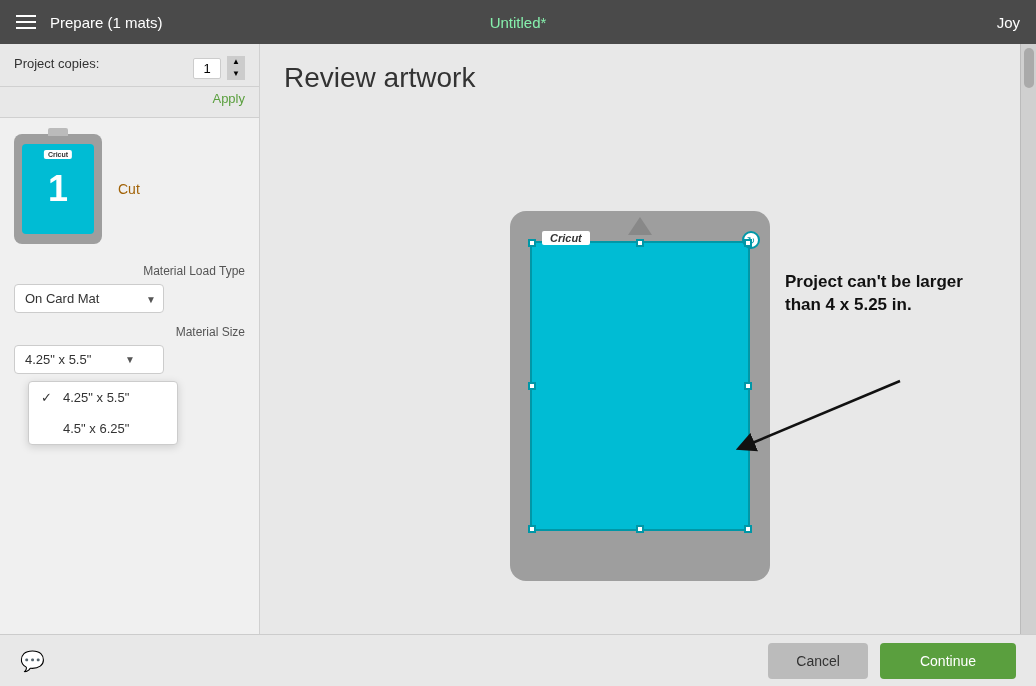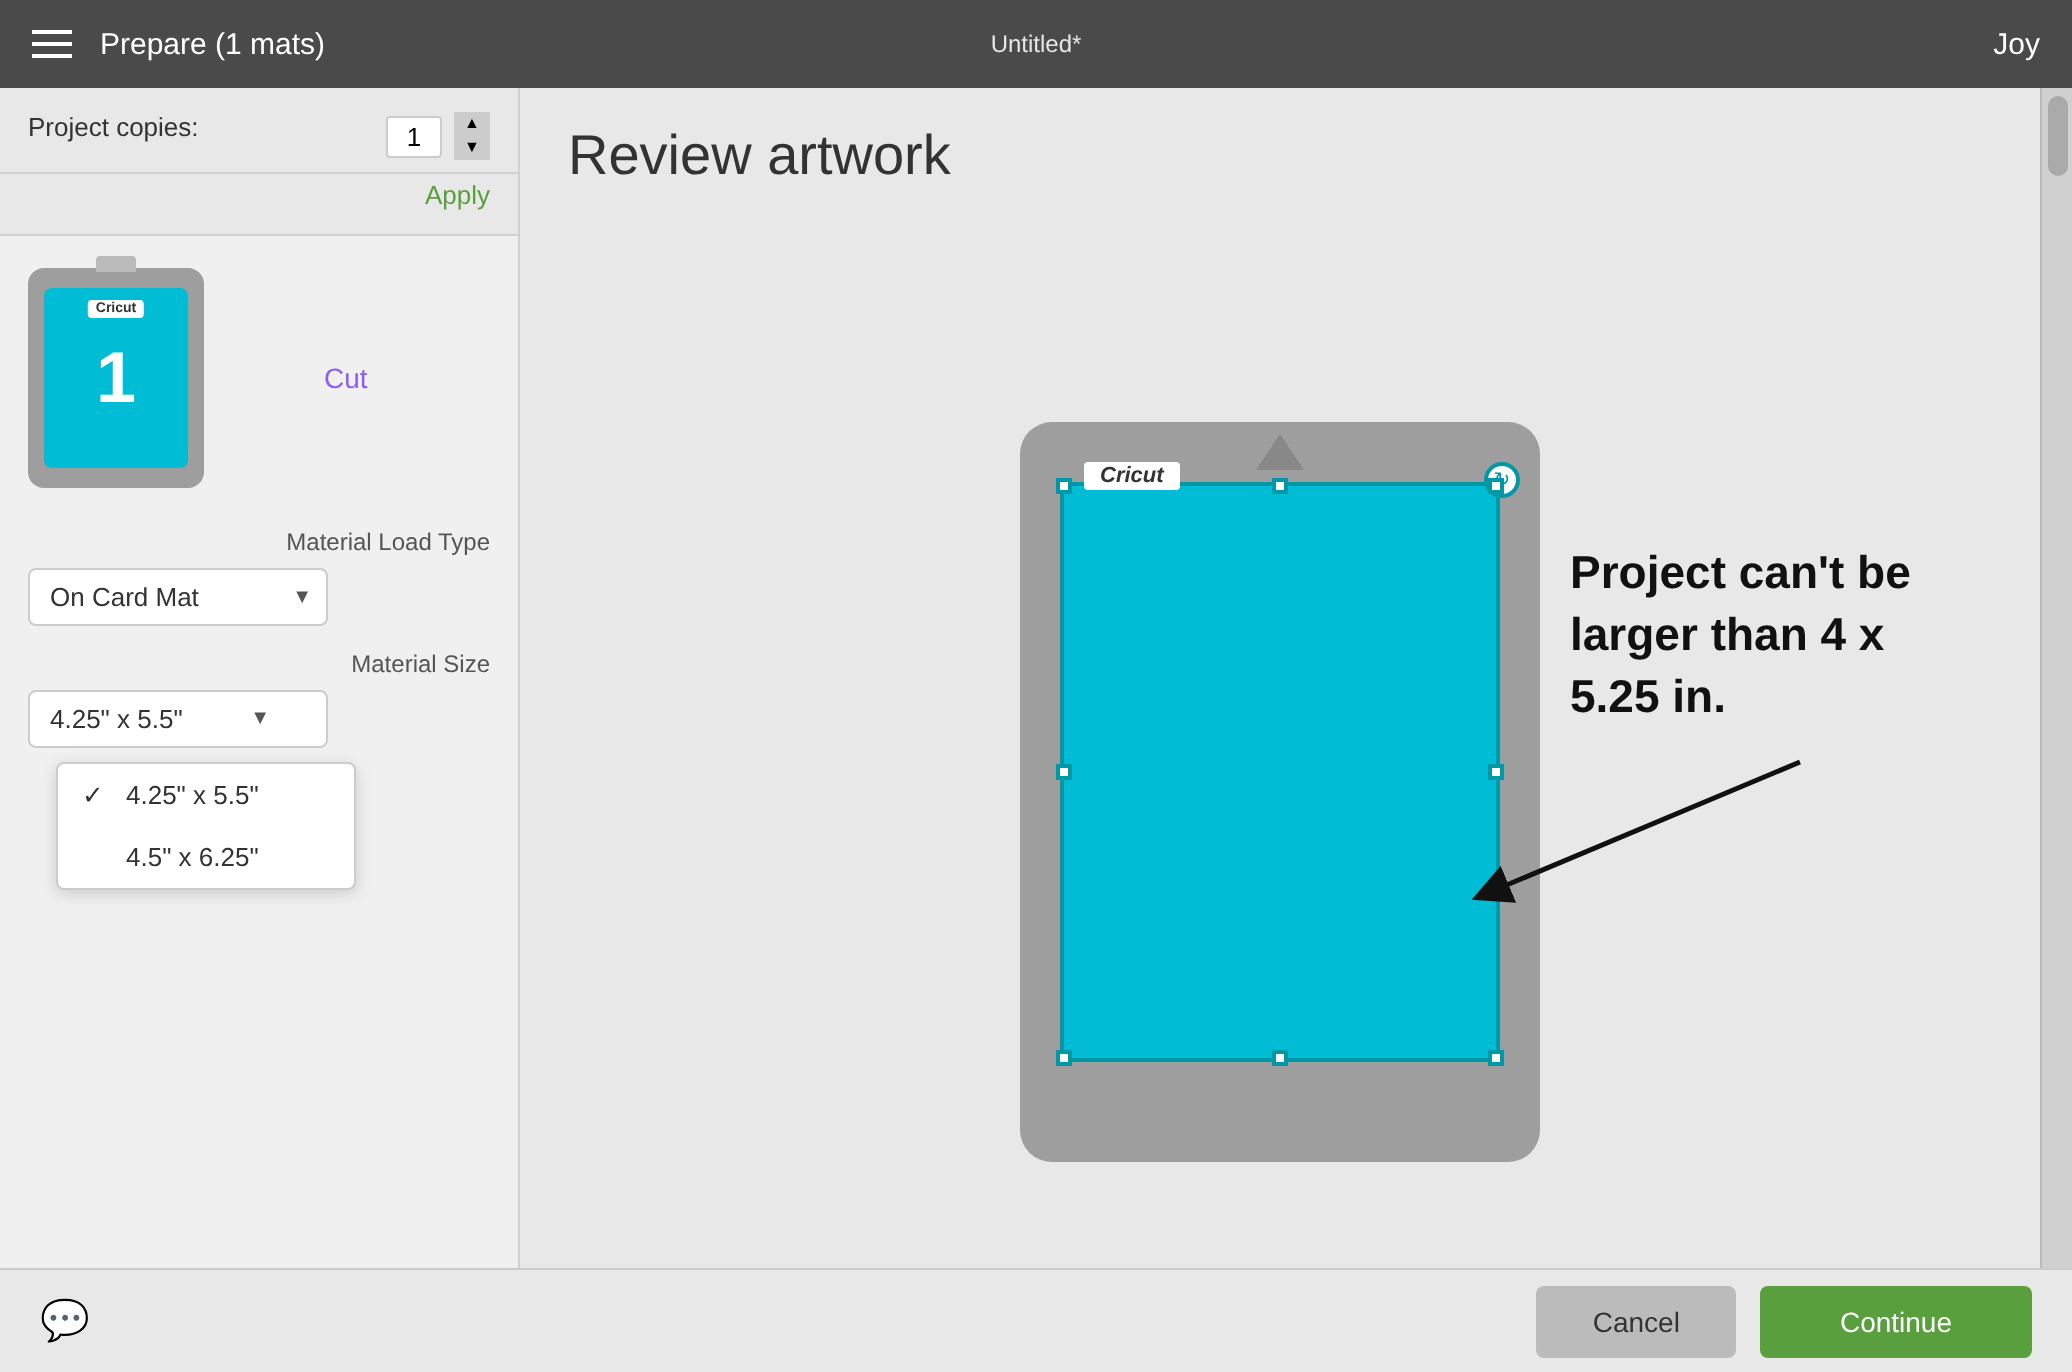--- a/index.html
+++ b/index.html
@@ -11,21 +11,21 @@
       height: 44px;
       display: flex;
       align-items: center;
       padding: 0 16px;
       color: white;
       position: relative;
     }
     .topbar-menu { display: flex; flex-direction: column; gap: 4px; cursor: pointer; margin-right: 14px; }
     .topbar-menu span { display: block; width: 20px; height: 2px; background: white; }
     .topbar-title { font-size: 15px; color: white; }
-    .topbar-center { position: absolute; left: 50%; transform: translateX(-50%); font-size: 12px; color: #e5e5e5; }
+    .topbar-center { position: absolute; left: 50%; transform: translateX(-50%); font-size: 15px; color: #86efac; }
     .topbar-user { position: absolute; right: 16px; font-size: 15px; color: white; }
 
     
     .main-layout { display: flex; height: calc(686px - 44px); }
 
     
     .left-panel {
       width: 260px;
       background: #f0f0f0;
       border-right: 1px solid #d0d0d0;
@@ -56,21 +56,21 @@
       flex-shrink: 0;
     }
     .mat-thumb-inner {
       width: 72px; height: 90px; background: #00bcd4; border-radius: 4px;
       display: flex; align-items: center; justify-content: center;
       font-size: 36px; font-weight: bold; color: white;
       position: relative;
     }
     .mat-thumb-top { position: absolute; top: -6px; left: 50%; transform: translateX(-50%); width: 20px; height: 8px; background: #bbb; border-radius: 2px 2px 0 0; }
     .cricut-label-thumb { position: absolute; top: 6px; left: 50%; transform: translateX(-50%); font-size: 7px; color: #333; background: white; padding: 1px 4px; border-radius: 2px; white-space: nowrap; }
-    .cut-label { font-size: 14px; color: #8b5cf6; margin-left: 44px; }
+    .cut-label { font-size: 14px; color: #a16207; }
 
     .material-load-section { padding: 8px 14px; }
     .section-label { font-size: 12px; color: #555; margin-bottom: 6px; text-align: right; }
     .dropdown-wrap { position: relative; display: inline-block; width: 150px; }
     .dropdown-select {
       appearance: none; -webkit-appearance: none;
       background: white; border: 1px solid #ccc; border-radius: 4px;
       padding: 6px 28px 6px 10px; font-size: 13px; color: #333;
       width: 150px; cursor: pointer;
     }
@@ -332,21 +332,21 @@
               <div class="handle handle-tr"></div>
               <div class="handle handle-bl"></div>
               <div class="handle handle-br"></div>
               <div class="handle handle-ml"></div>
               <div class="handle handle-mr"></div>
               <div class="handle handle-tm"></div>
               <div class="handle handle-bm"></div>
             </div>
           </div>
 
-          <div class="annotation-text" style="position:absolute; top:60px; right:-200px; font-size:23px; font-weight:bold; color:#111; line-height:1.35; width:185px;">Project can't be larger than 4 x 5.25 in.</div>
+          <div class="annotation-text" style="position:absolute; top:60px; right:-200px; font-size:17px; font-weight:bold; color:#111; line-height:1.35; width:185px;">Project can't be larger than 4 x 5.25 in.</div>
 
           <svg class="arrow-overlay" viewBox="0 0 600 400" style="position:absolute;top:0;left:0;width:600px;height:400px;pointer-events:none;">
             <defs>
               <marker id="arrowhead" markerWidth="8" markerHeight="8" refX="4" refY="4" orient="auto">
                 <path d="M0,0 L8,4 L0,8 Z" fill="#111"></path>
               </marker>
             </defs>
             <line x1="390" y1="170" x2="235" y2="235" stroke="#111" stroke-width="2.5" marker-end="url(#arrowhead)"></line>
           </svg>
         </div>

